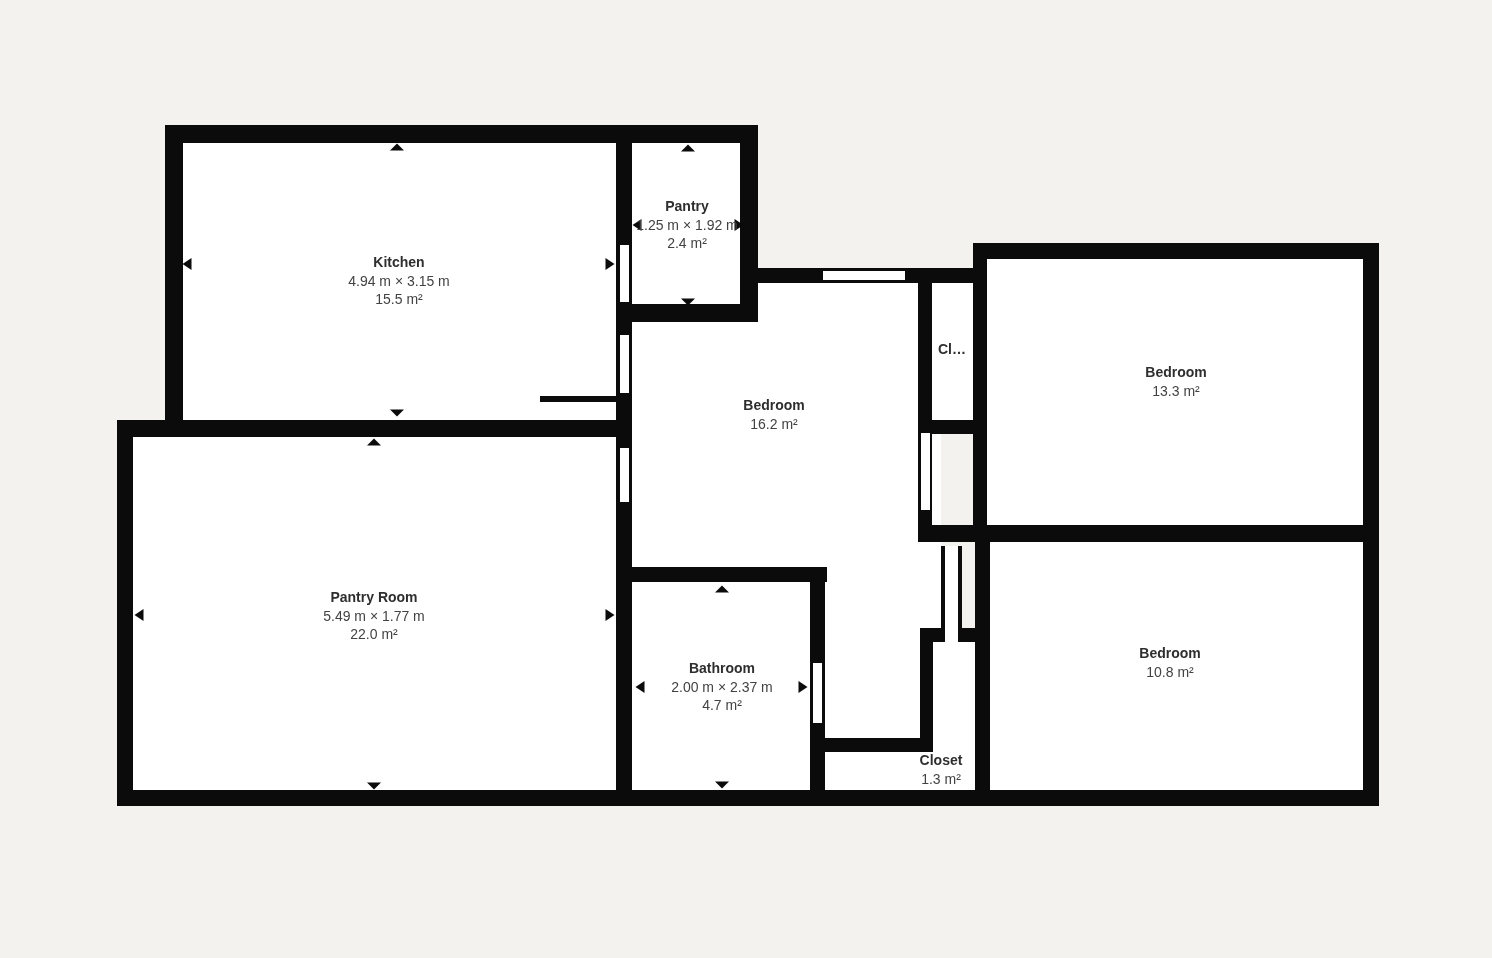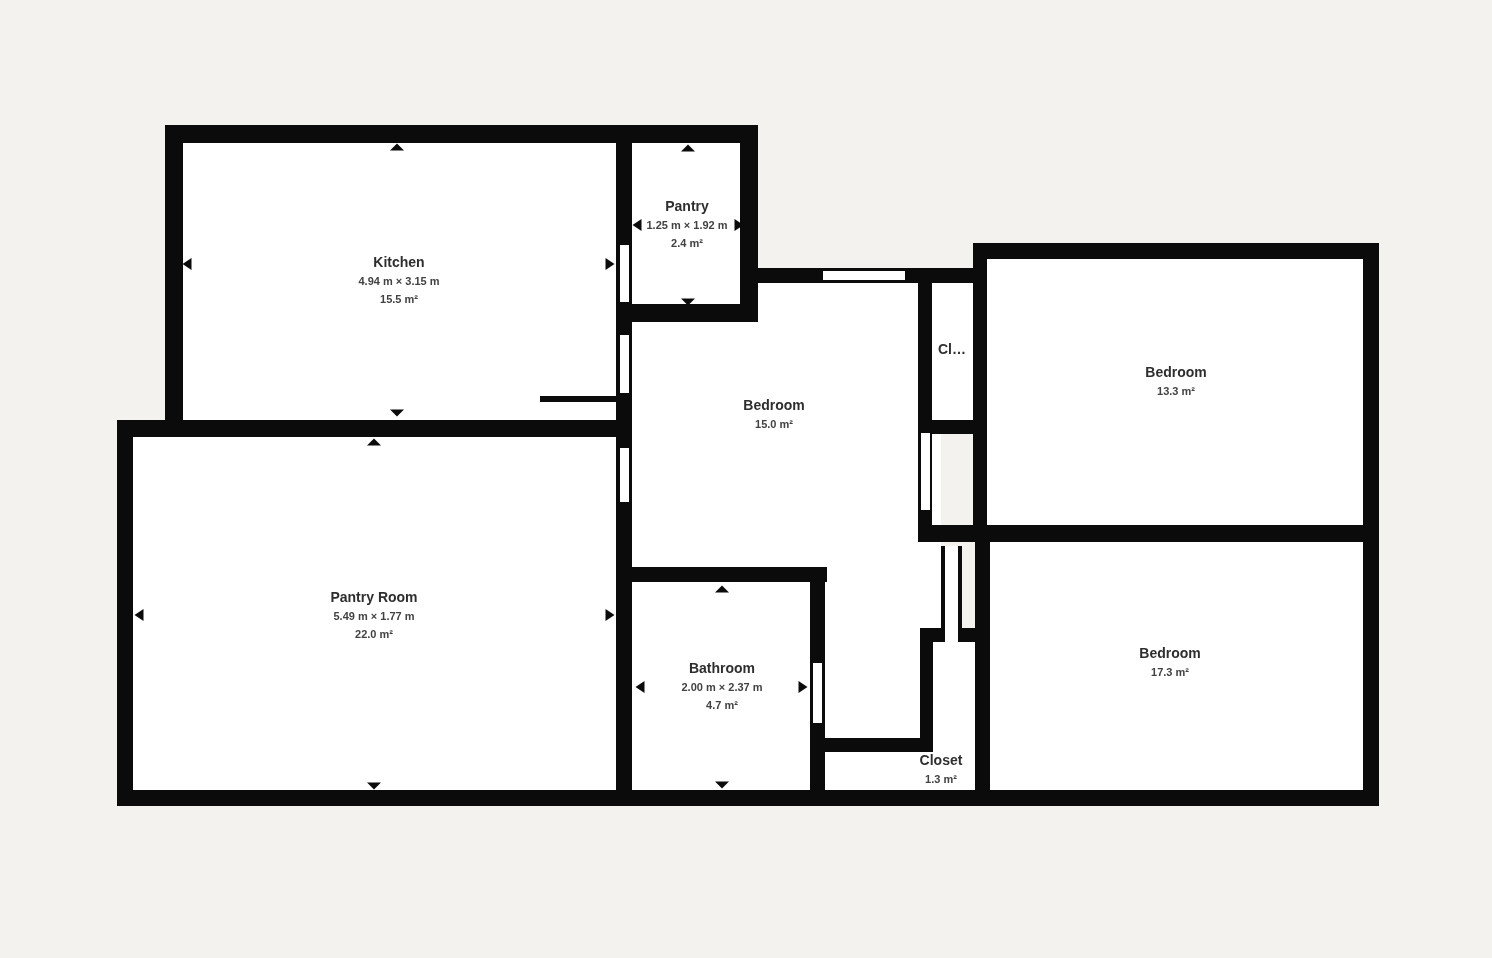--- a/index.html
+++ b/index.html
@@ -6,21 +6,21 @@
   .plan{position:relative;width:1492px;height:958px;background:var(--bg,#f4f2ef);
         font-family:"Liberation Sans",sans-serif;overflow:hidden;}
   .area{position:absolute;background:var(--room,#ffffff);}
   .wall{position:absolute;background:var(--wall,#0b0b0b);}
   .door{position:absolute;background:var(--room,#ffffff);}
   .leaf{position:absolute;background:var(--room,#ffffff);
         border-left:4px solid var(--wall,#0b0b0b);border-right:4px solid var(--wall,#0b0b0b);
         box-sizing:border-box;}
   .room-label{position:absolute;transform:translate(-50%,-50%);text-align:center;white-space:nowrap;}
   .rname{font-weight:bold;font-size:14px;line-height:21px;color:var(--name,#2e2e2e);}
-  .rdim,.rarea{font-size:11px;line-height:17.5px;color:var(--text,#424242);font-weight:bold;}
+  .rdim,.rarea{font-size:14px;line-height:17.5px;color:var(--text,#424242);}
   .arr{position:absolute;width:0;height:0;transform:translate(-50%,-50%);}
   .arr.up{border-left:7px solid transparent;border-right:7px solid transparent;border-bottom:7px solid var(--wall,#0b0b0b);}
   .arr.down{border-left:7px solid transparent;border-right:7px solid transparent;border-top:7px solid var(--wall,#0b0b0b);}
   .arr.left{border-top:6px solid transparent;border-bottom:6px solid transparent;border-right:9px solid var(--wall,#0b0b0b);}
   .arr.right{border-top:6px solid transparent;border-bottom:6px solid transparent;border-left:9px solid var(--wall,#0b0b0b);}
 </style>
 </head>
 <body>
 
 <div class="plan">
@@ -95,21 +95,21 @@
 
   <div class="room-label" style="left:687px;top:224px">
     <div class="rname">Pantry</div>
     <div class="rdim">1.25 m × 1.92 m</div>
     <div class="rarea">2.4 m²</div>
   </div>
 
   <div class="room-label" style="left:774px;top:414px">
     <div class="rname">Bedroom</div>
 
-    <div class="rarea">15.0 m²</div>
+    <div class="rarea">16.2 m²</div>
   </div>
 
   <div class="room-label" style="left:952px;top:349px">
     <div class="rname" style="font-size:14px">Cl…</div>
 
   </div>
 
   <div class="room-label" style="left:1176px;top:381px">
     <div class="rname">Bedroom</div>
 
@@ -130,16 +130,16 @@
 
   <div class="room-label" style="left:941px;top:769px">
     <div class="rname">Closet</div>
 
     <div class="rarea">1.3 m²</div>
   </div>
 
   <div class="room-label" style="left:1170px;top:662px">
     <div class="rname">Bedroom</div>
 
-    <div class="rarea">17.3 m²</div>
+    <div class="rarea">10.8 m²</div>
   </div>
 
 </div>
 
 </body></html>

